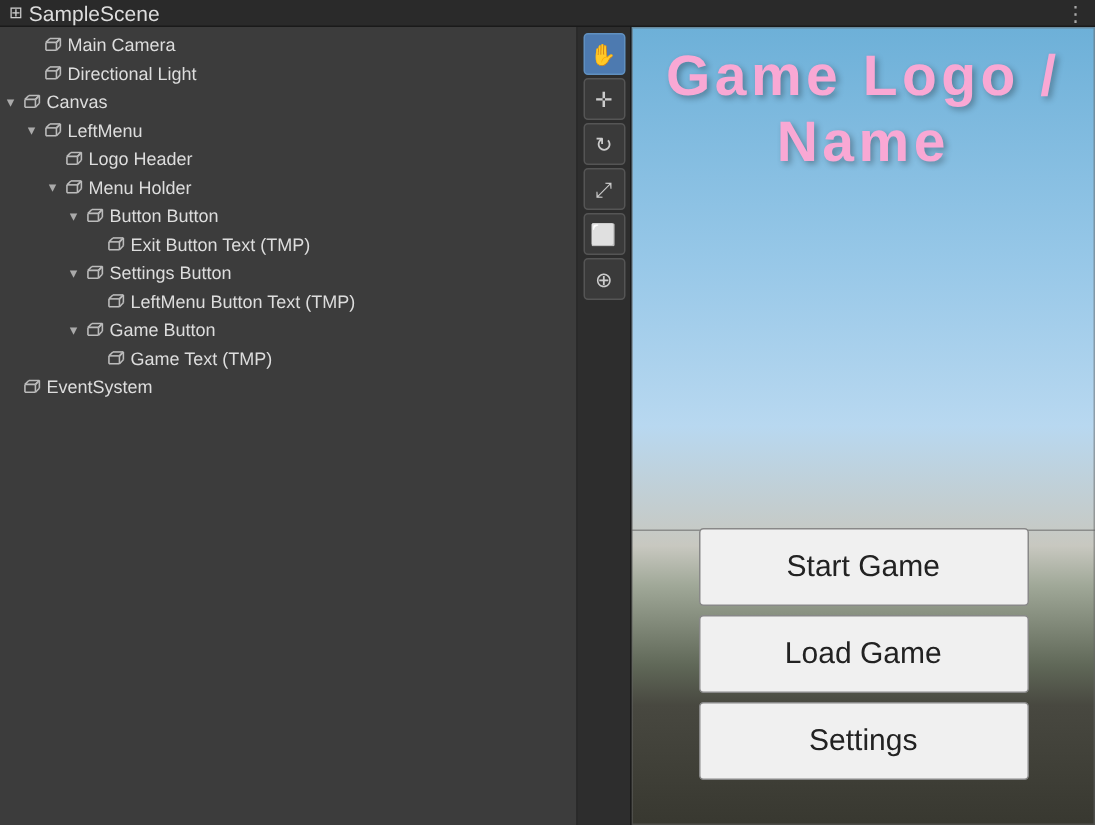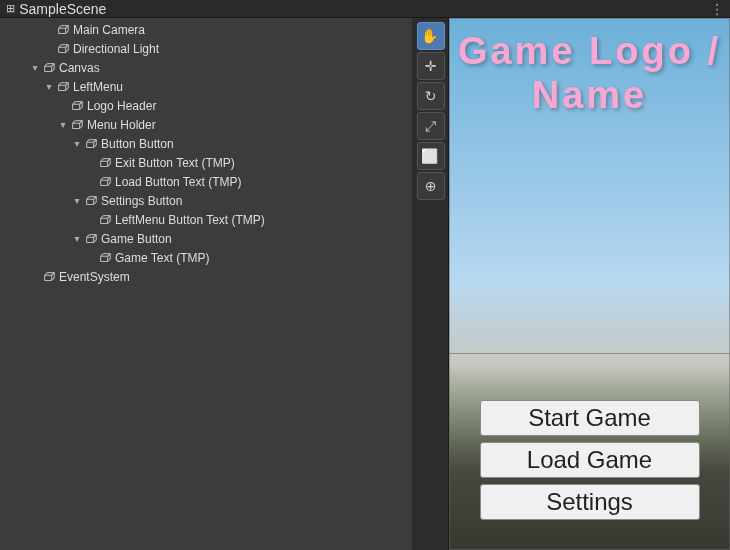--- a/index.html
+++ b/index.html
@@ -46,21 +46,20 @@
       overflow: hidden;
     }
 
     
     .hierarchy-panel {
       width: 385px;
       background: #3c3c3c;
       border-right: 1px solid #2a2a2a;
       overflow-y: auto;
       padding: 2px 0;
-      margin-left: 28px;
     }
 
     .tree-item {
       display: flex;
       align-items: center;
       height: 19px;
       cursor: pointer;
       font-size: 12px;
       color: #ddd;
       padding-right: 4px;
@@ -183,25 +182,25 @@
       display: flex;
       flex-direction: column;
       gap: 6px;
       width: 220px;
     }
 
     .ui-btn {
       background: #f0f0f0;
       border: 1.5px solid #888;
       border-radius: 3px;
-      height: 36px;
+      height: 52px;
       display: flex;
       align-items: center;
       justify-content: center;
-      font-size: 24px;
+      font-size: 20px;
       color: #222;
       font-family: Arial, sans-serif;
       cursor: pointer;
     }
 
     
     .frame-border {
       position: absolute;
       inset: 0;
       border: 1.5px solid rgba(100,100,100,0.5);
@@ -365,37 +364,20 @@
           <line x1="3" y1="6" x2="6" y2="3" stroke="#bbb" stroke-width="1.2"></line>
           <line x1="11" y1="6" x2="14" y2="3" stroke="#bbb" stroke-width="1.2"></line>
           <line x1="6" y1="3" x2="14" y2="3" stroke="#bbb" stroke-width="1.2"></line>
           <line x1="11" y1="6" x2="14" y2="3" stroke="#bbb" stroke-width="1.2"></line>
           <line x1="14" y1="3" x2="14" y2="9" stroke="#bbb" stroke-width="1.2"></line>
           <line x1="11" y1="12" x2="14" y2="9" stroke="#bbb" stroke-width="1.2"></line>
         </svg>
         <span class="tree-label">Exit Button Text (TMP)</span>
       </div>
       <div class="tree-item">
-        <span class="tree-indent" style="width: 56px;"></span>
-        <span class="tree-arrow leaf"></span>
-        <svg class="svg-cube" viewBox="0 0 16 16">
-          <line x1="3" y1="6" x2="11" y2="6" stroke="#bbb" stroke-width="1.2"></line>
-          <line x1="3" y1="6" x2="3" y2="12" stroke="#bbb" stroke-width="1.2"></line>
-          <line x1="11" y1="6" x2="11" y2="12" stroke="#bbb" stroke-width="1.2"></line>
-          <line x1="3" y1="12" x2="11" y2="12" stroke="#bbb" stroke-width="1.2"></line>
-          <line x1="3" y1="6" x2="6" y2="3" stroke="#bbb" stroke-width="1.2"></line>
-          <line x1="11" y1="6" x2="14" y2="3" stroke="#bbb" stroke-width="1.2"></line>
-          <line x1="6" y1="3" x2="14" y2="3" stroke="#bbb" stroke-width="1.2"></line>
-          <line x1="11" y1="6" x2="14" y2="3" stroke="#bbb" stroke-width="1.2"></line>
-          <line x1="14" y1="3" x2="14" y2="9" stroke="#bbb" stroke-width="1.2"></line>
-          <line x1="11" y1="12" x2="14" y2="9" stroke="#bbb" stroke-width="1.2"></line>
-        </svg>
-        <span class="tree-label">Load Button Text (TMP)</span>
-      </div>
-      <div class="tree-item">
         <span class="tree-indent" style="width: 42px;"></span>
         <span class="tree-arrow expanded"></span>
         <svg class="svg-cube" viewBox="0 0 16 16">
           <line x1="3" y1="6" x2="11" y2="6" stroke="#bbb" stroke-width="1.2"></line>
           <line x1="3" y1="6" x2="3" y2="12" stroke="#bbb" stroke-width="1.2"></line>
           <line x1="11" y1="6" x2="11" y2="12" stroke="#bbb" stroke-width="1.2"></line>
           <line x1="3" y1="12" x2="11" y2="12" stroke="#bbb" stroke-width="1.2"></line>
           <line x1="3" y1="6" x2="6" y2="3" stroke="#bbb" stroke-width="1.2"></line>
           <line x1="11" y1="6" x2="14" y2="3" stroke="#bbb" stroke-width="1.2"></line>
           <line x1="6" y1="3" x2="14" y2="3" stroke="#bbb" stroke-width="1.2"></line>

